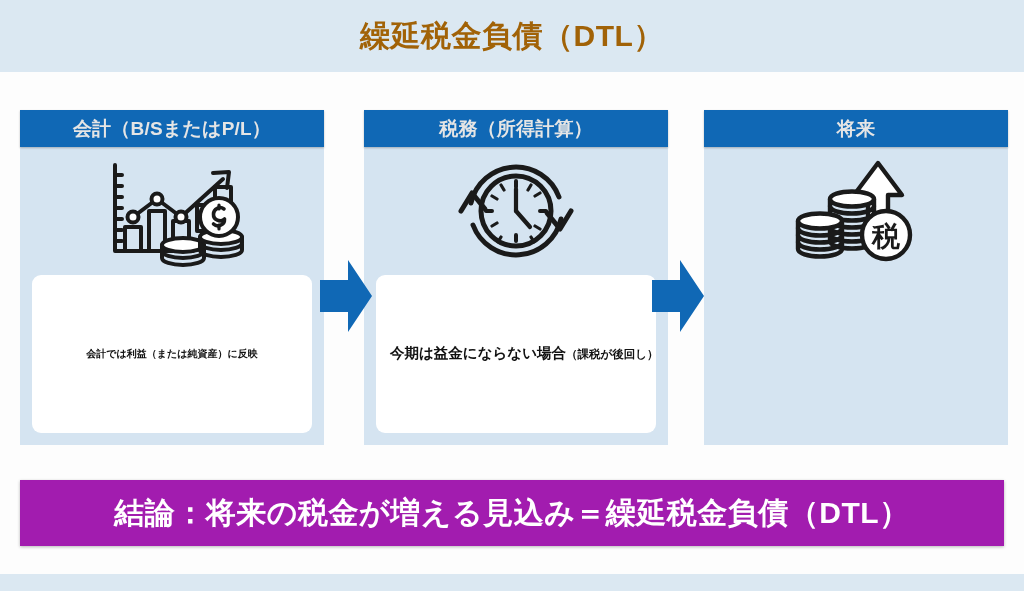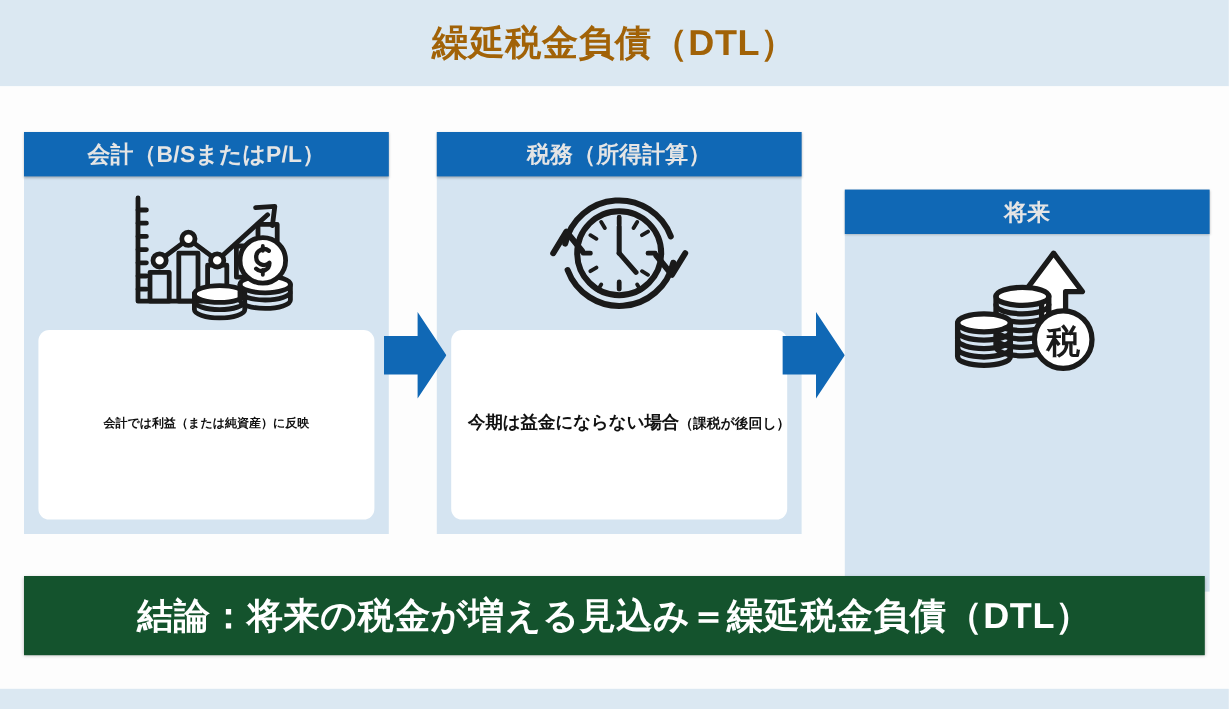--- a/index.html
+++ b/index.html
@@ -55,21 +55,21 @@
     position: absolute;
     top: 0;
     width: 304px;
     height: 335px;
     background: #d5e4f1;
     display: flex;
     flex-direction: column;
   }
   .col-1 { left: 0px; }
   .col-2 { left: 344px; }
-  .col-3 { left: 684px; margin-top: 48px; }
+  .col-3 { left: 684px; }
 
   .col-head {
     height: 37px;
     background: #1068b5;
     display: flex;
     align-items: center;
     justify-content: center;
     box-shadow: 0 1px 2px rgba(0,0,0,0.25);
   }
   .col-head-text {
@@ -127,21 +127,21 @@
   .arrow-2 { left: 632px; }
   .arrow svg { display: block; }
 
   
   .conclusion {
     position: absolute;
     left: 20px;
     top: 408px;
     width: 984px;
     height: 66px;
-    background: #14532d;
+    background: #a21caf;
     display: flex;
     align-items: center;
     justify-content: center;
     box-shadow: 0 1px 3px rgba(0,0,0,0.28);
   }
   .conclusion-text {
     color: #ffffff;
     font-size: 30px;
     font-weight: bold;
     white-space: nowrap;

